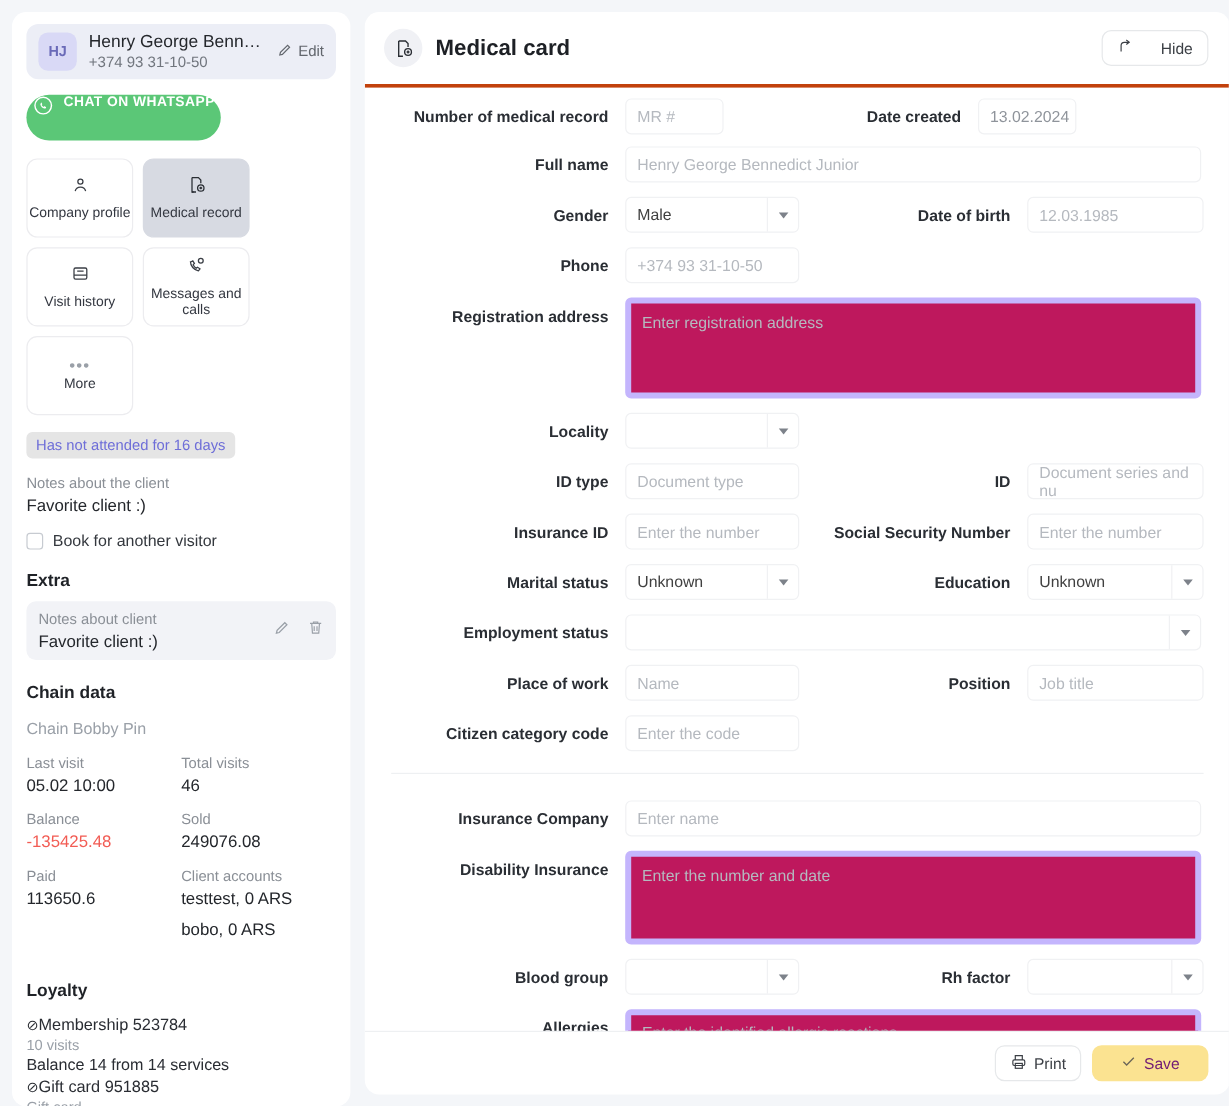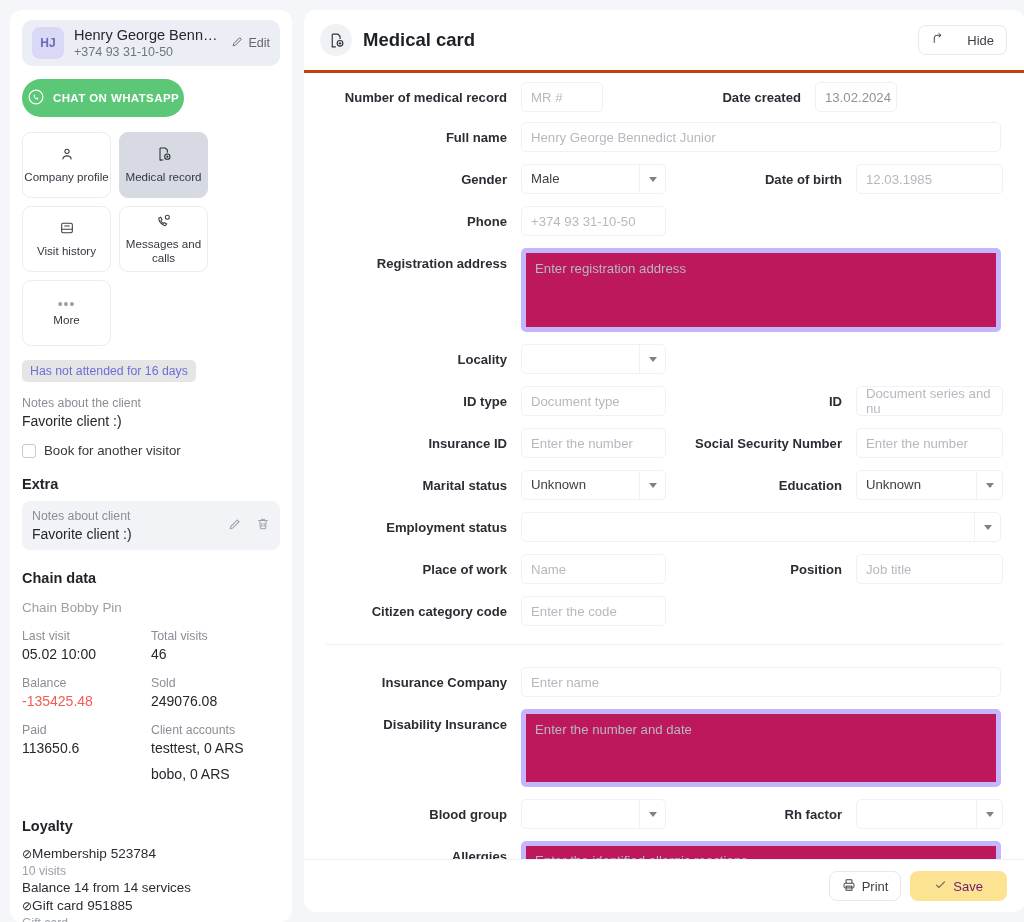--- a/index.html
+++ b/index.html
@@ -49,21 +49,21 @@
     display: flex; align-items: center; gap: 4px;
     font-size: 12.5px; color: #62666d; flex: 0 0 auto; cursor: pointer;
   }
   .edit-btn svg { width: 13px; height: 13px; }
 
   .wa-btn {
     margin-top: 13px;
     height: 38px; width: 162px;
     background: #5bc777; border: none; border-radius: 19px;
     color: #fff; font-size: 11.5px; font-weight: 600; letter-spacing: .4px;
-    display: flex; align-items: center; justify-content: center; gap: 8px;
+    display: flex; justify-content: center; gap: 8px;
     cursor: pointer;
   }
   .wa-btn svg { width: 18px; height: 18px; }
 
   .tiles { display: flex; flex-wrap: wrap; gap: 8px; margin-top: 15px; }
   .tile {
     width: 89px; height: 66px;
     border: 1px solid #ececef; border-radius: 9px; background: #fff;
     display: flex; flex-direction: column; align-items: center; justify-content: center;
     gap: 5px; font-size: 11.6px; color: #333740; text-align: center;

